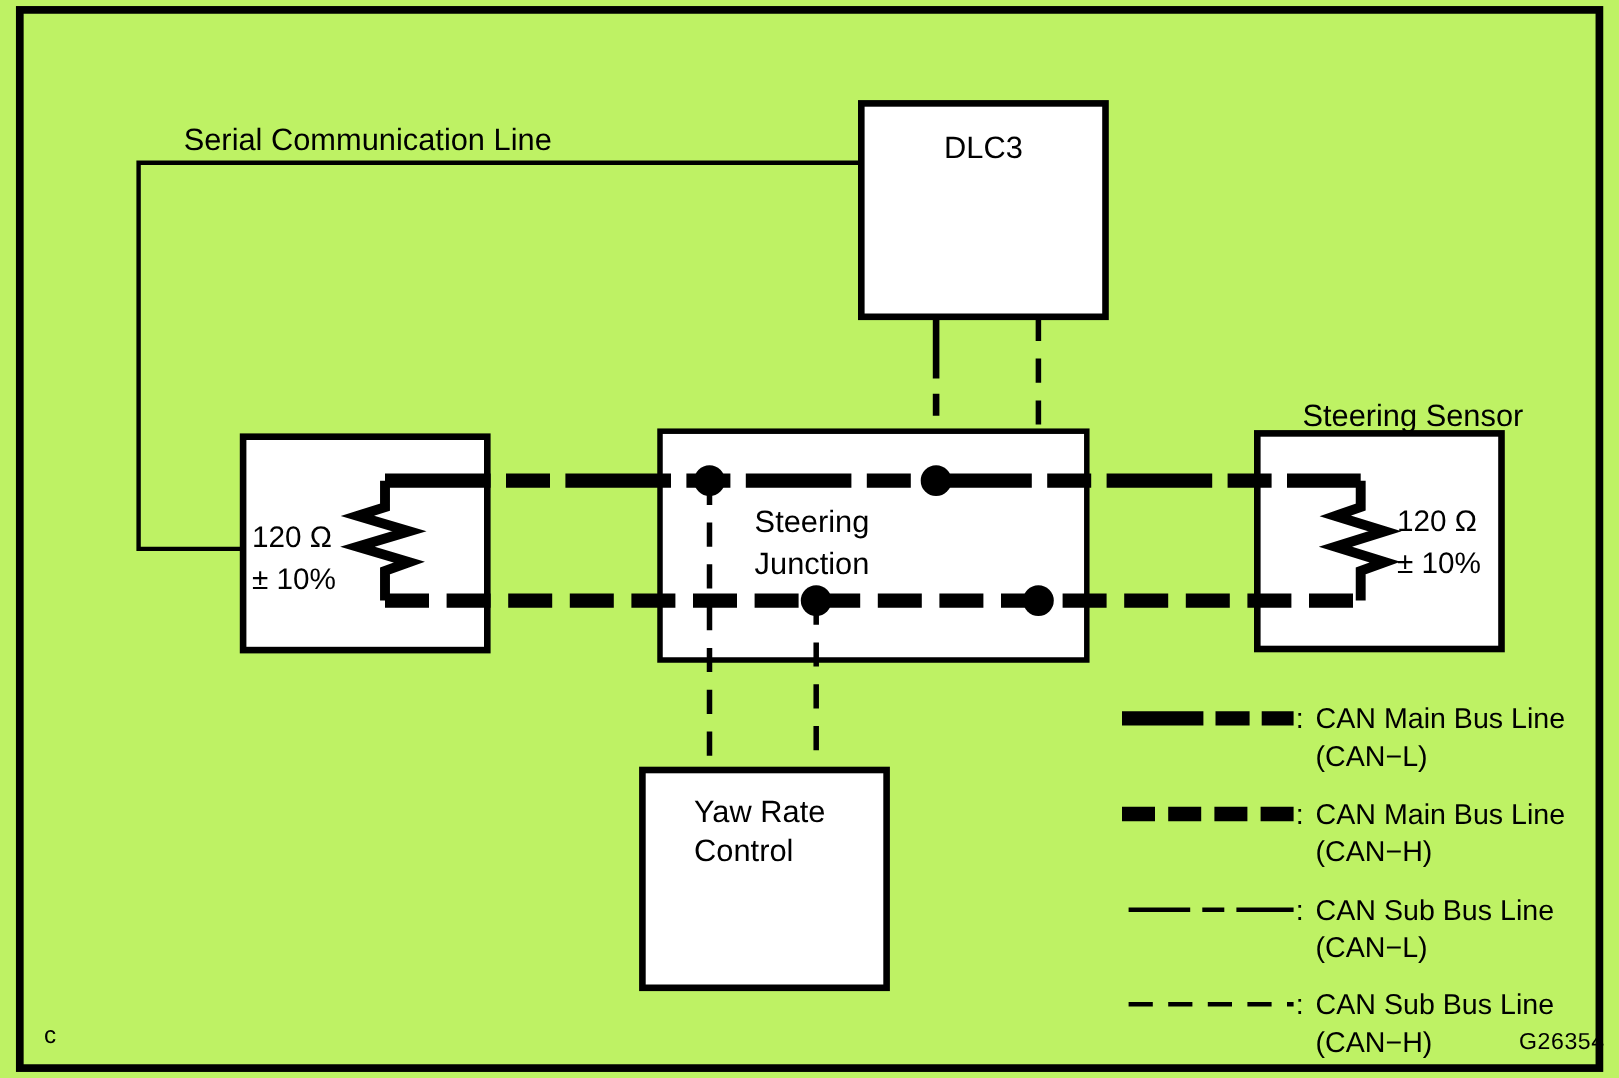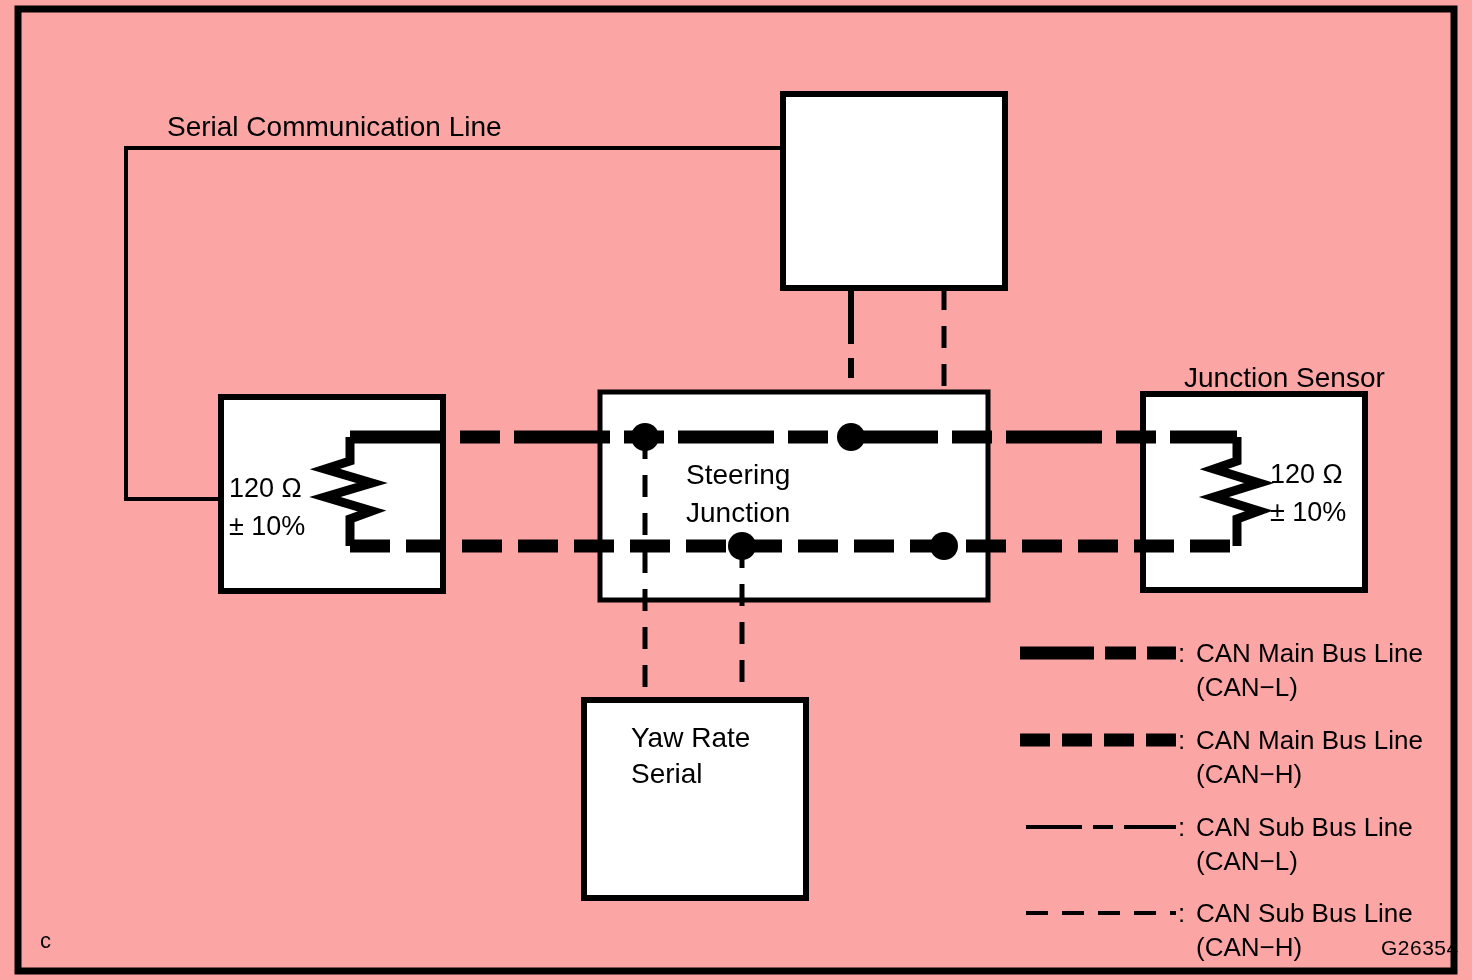--- a/index.html
+++ b/index.html
@@ -12,21 +12,21 @@
     width: 1472px;
     height: 980px;
     font-family: "Liberation Sans", sans-serif;
     color: #000000;
     overflow: hidden;
   }
   #diagram-root {
     position: relative;
     width: 1472px;
     height: 980px;
-    background: #fca5a5;
+    background: #bef264;
   }
   #diagram-svg {
     position: absolute;
     left: 0;
     top: 0;
     width: 1472px;
     height: 980px;
   }
   .lbl {
     position: absolute;
@@ -87,35 +87,36 @@
 
     <line x1="1020" y1="740" x2="1176" y2="740" stroke="#000000" stroke-width="13" stroke-dasharray="30 12"></line>
 
     <line x1="1026" y1="827" x2="1176" y2="827" stroke="#000000" stroke-width="4" stroke-dasharray="56 11 20 11"></line>
 
     <line x1="1026" y1="913" x2="1176" y2="913" stroke="#000000" stroke-width="4" stroke-dasharray="22 14"></line>
   </svg>
 
   <div class="lbl lbl-28" style="left:167px; top:110px;">Serial Communication Line</div>
 
+  <div class="lbl lbl-28 center" style="left:783px; top:118px; width:222px;">DLC3</div>
 
 
   <div class="lbl lbl-27" style="left:229px; top:473px;">120 Ω</div>
   <div class="lbl lbl-27" style="left:229px; top:511px;">± 10%</div>
 
   <div class="lbl lbl-28" style="left:686px; top:458px;">Steering</div>
   <div class="lbl lbl-28" style="left:686px; top:496px;">Junction</div>
 
-  <div class="lbl lbl-28" style="left:1184px; top:361px;">Junction Sensor</div>
+  <div class="lbl lbl-28" style="left:1184px; top:361px;">Steering Sensor</div>
 
   <div class="lbl lbl-27" style="left:1270px; top:459px;">120 Ω</div>
   <div class="lbl lbl-27" style="left:1270px; top:497px;">± 10%</div>
 
   <div class="lbl lbl-28" style="left:631px; top:721px;">Yaw Rate</div>
-  <div class="lbl lbl-28" style="left:631px; top:757px;">Serial</div>
+  <div class="lbl lbl-28" style="left:631px; top:757px;">Control</div>
 
   <div class="lbl lbl-26" style="left:1178px; top:638px;">: </div>
   <div class="lbl lbl-26" style="left:1196px; top:638px;">CAN Main Bus Line</div>
   <div class="lbl lbl-26" style="left:1196px; top:672px;">(CAN−L)</div>
 
   <div class="lbl lbl-26" style="left:1178px; top:725px;">: </div>
   <div class="lbl lbl-26" style="left:1196px; top:725px;">CAN Main Bus Line</div>
   <div class="lbl lbl-26" style="left:1196px; top:759px;">(CAN−H)</div>
 
   <div class="lbl lbl-26" style="left:1178px; top:812px;">: </div>

